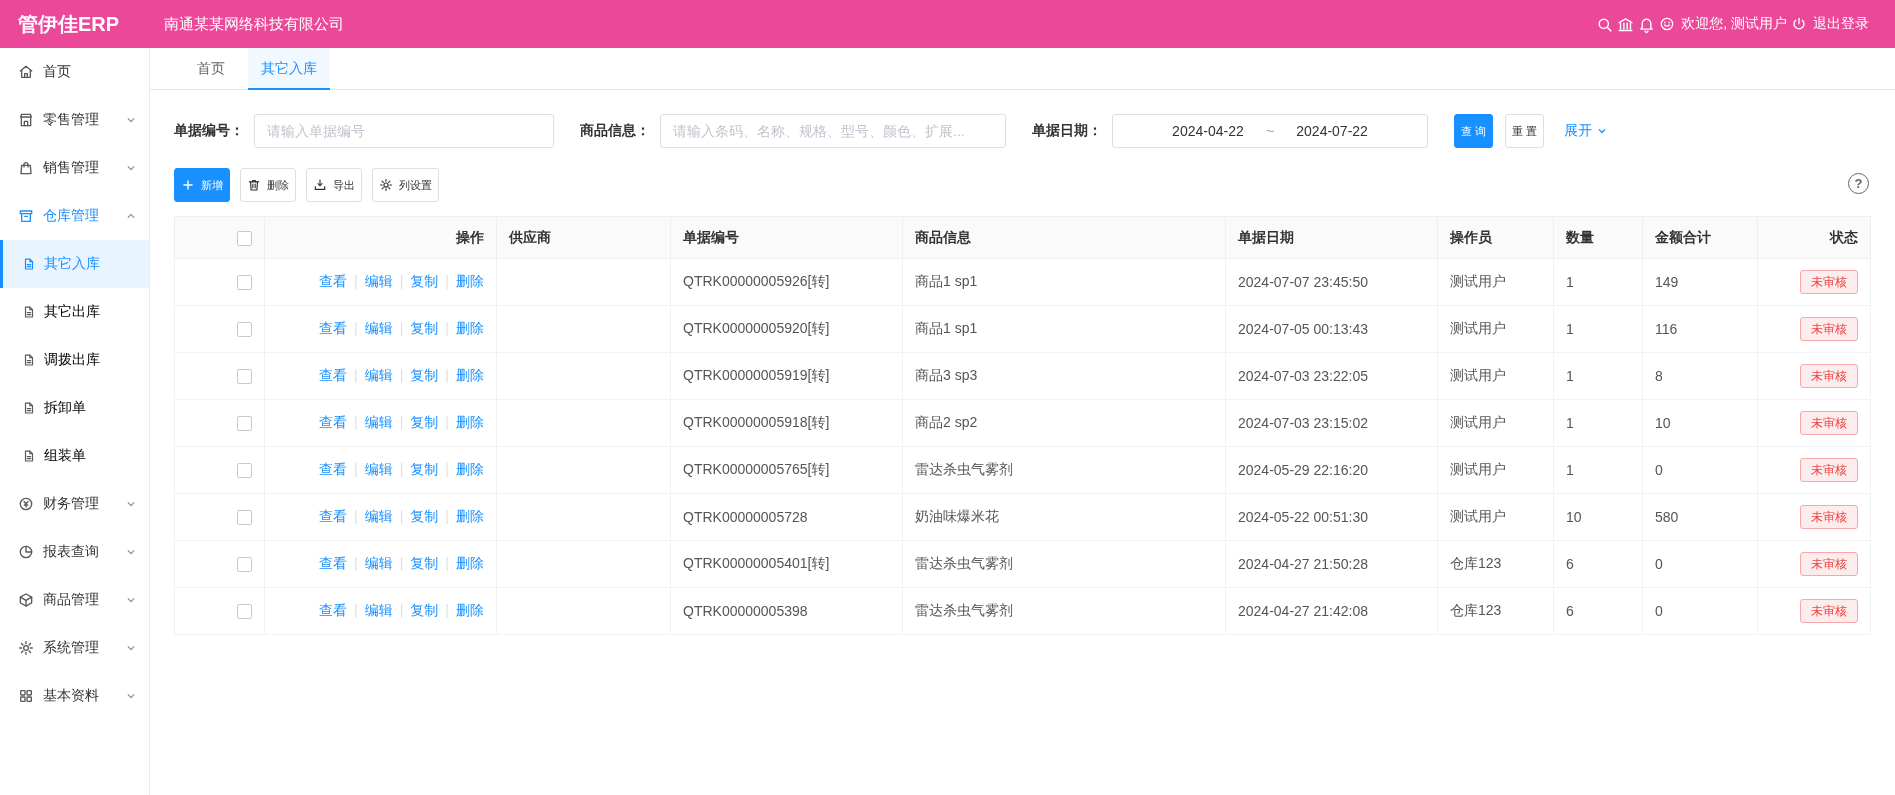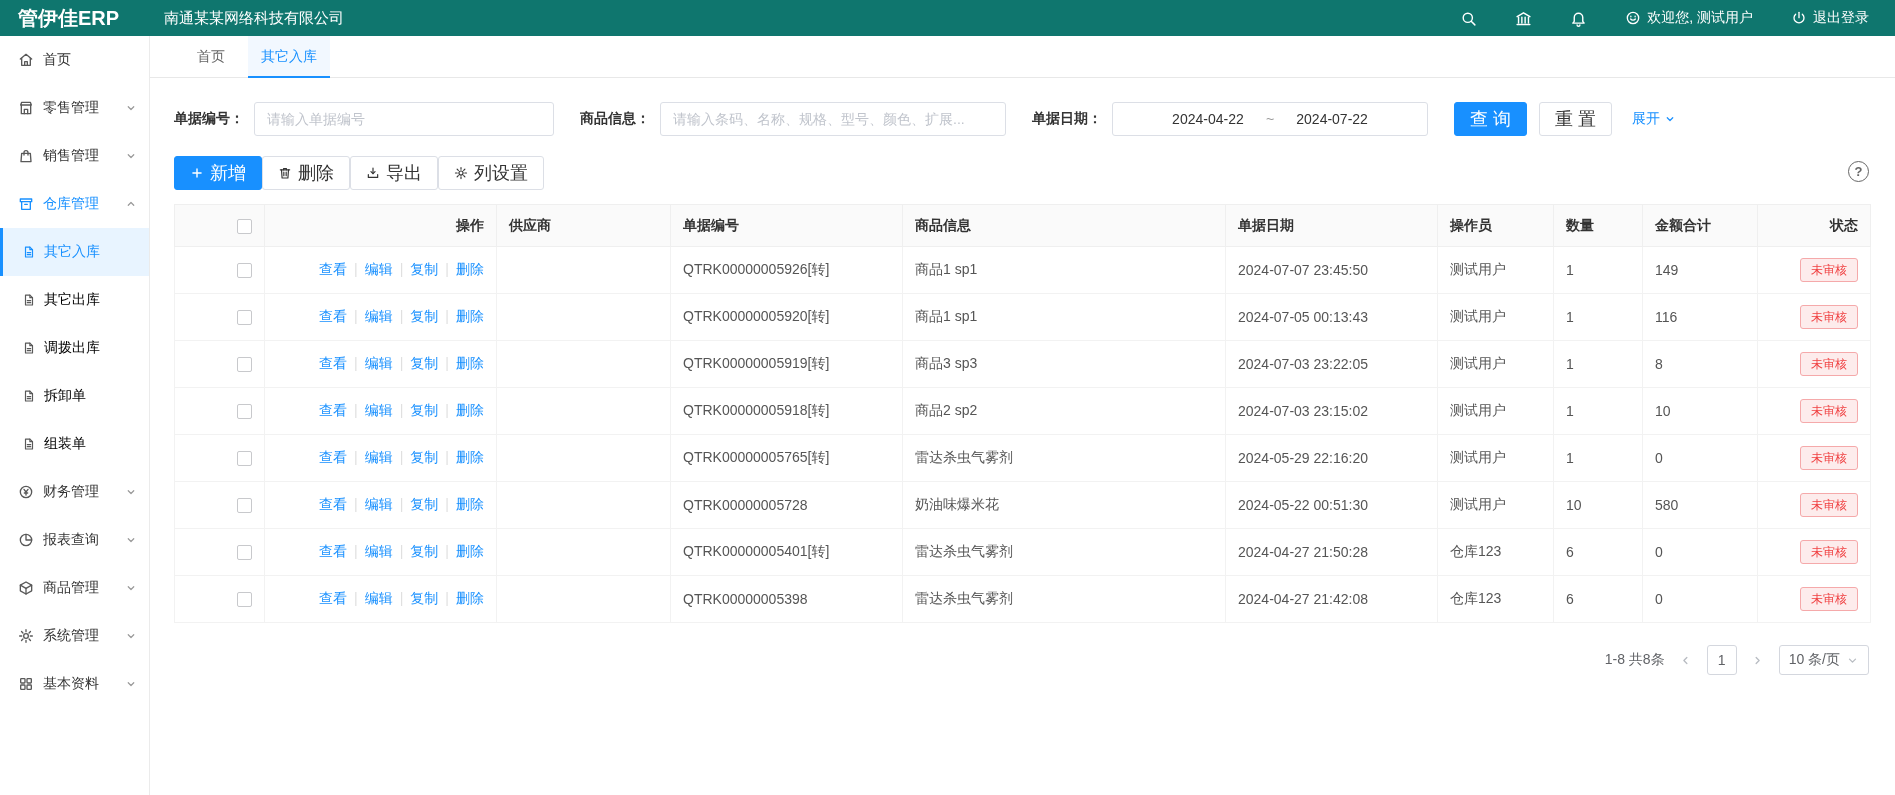--- a/index.html
+++ b/index.html
@@ -2,24 +2,24 @@
 <html><head>
 <meta charset="utf-8">
 <style>
   *{box-sizing:border-box;margin:0;padding:0}
   html,body{background:#f0f2f5}
   body{font-family:"Liberation Sans","DejaVu Sans",sans-serif;font-size:14px;color:#333}
   svg{display:block}
   .app{width:1895px;height:795px;background:#fff;display:flex;flex-direction:column;overflow:hidden;position:relative}
 
   
-  .topbar{height:36px;background:#0f766e;display:flex;align-items:center;color:#fff;flex-shrink:0}
+  .topbar{height:48px;background:#ec4899;display:flex;align-items:center;color:#fff;flex-shrink:0}
   .logo{width:150px;padding-left:18px;font-size:20px;font-weight:bold;white-space:nowrap}
   .company{font-size:15px;padding-left:14px}
-  .topbar-right{margin-left:auto;display:flex;align-items:center;gap:38px;padding-right:26px}
+  .topbar-right{margin-left:auto;display:flex;align-items:center;gap:4px;padding-right:26px}
   .tb-ic{width:17px;height:17px;color:#fff;cursor:pointer}
   .tb-group{display:flex;align-items:center;gap:6px;cursor:pointer;font-size:14px;white-space:nowrap}
   .tb-group .tb-ic{width:16px;height:16px}
 
   
   .main{flex:1;display:flex;min-height:0}
   .sidebar{width:150px;border-right:1px solid #ebebeb;background:#fff;flex-shrink:0;overflow:hidden}
   .content{flex:1;display:flex;flex-direction:column;min-width:0;background:#fff}
 
   
@@ -46,28 +46,28 @@
   
   .filterbar{display:flex;align-items:center;padding:24px 24px 20px;flex-shrink:0;white-space:nowrap}
   .f-label{font-weight:600;margin-right:10px}
   .f-input{height:34px;border:1px solid #dcdfe6;border-radius:3px;padding:0 12px;font-size:14px;color:#333;outline:none;background:#fff}
   .f-input::placeholder{color:#c0c4cc}
   .w-order{width:300px;margin-right:26px}
   .w-product{width:346px;margin-right:26px}
   .daterange{width:316px;height:34px;border:1px solid #dcdfe6;border-radius:3px;display:flex;align-items:center;justify-content:center;gap:12px;margin-right:26px;background:#fff;cursor:pointer}
   .daterange input{border:none;width:92px;text-align:center;font-size:14px;color:#333;outline:none;background:transparent}
   .d-sep{color:#999}
-  .btn{height:34px;border-radius:3px;border:1px solid #dcdfe6;background:#fff;padding:0 15px;font-size:18px;color:#333;cursor:pointer;display:inline-flex;align-items:center;gap:6px;font-family:inherit}
+  .btn{height:34px;border-radius:3px;border:1px solid #dcdfe6;background:#fff;padding:0 6px;font-size:11px;color:#333;cursor:pointer;display:inline-flex;align-items:center;gap:6px;font-family:inherit}
   .btn-primary{background:#1890ff;border-color:#1890ff;color:#fff}
   .filterbar .btn{margin-right:12px}
   .expand-link{color:#1890ff;margin-left:8px;display:inline-flex;align-items:center;gap:4px;cursor:pointer}
   .echev{width:12px;height:12px;color:#1890ff}
 
   
-  .toolbar{display:flex;align-items:center;padding:0 24px 14px;position:relative;flex-shrink:0}
+  .toolbar{display:flex;align-items:center;gap:10px;padding:0 24px 14px;position:relative;flex-shrink:0}
   .bic{width:14px;height:14px}
   .help{position:absolute;right:26px;top:5px;width:21px;height:21px;border:1.5px solid #666;border-radius:50%;display:flex;align-items:center;justify-content:center;font-size:13px;font-weight:bold;color:#666;cursor:pointer}
 
   
   .tablewrap{padding:0 24px;flex-shrink:0}
   table{width:100%;border-collapse:collapse;table-layout:fixed}
   th{height:42px;background:#fafafa;font-weight:600;color:#333;font-size:14px;text-align:left;padding:0 12px;border:1px solid #efefef}
   td{height:47px;color:#555;font-size:14px;padding:0 12px;border:1px solid #f2f2f2;overflow:hidden;white-space:nowrap;text-overflow:ellipsis}
   .c-center{text-align:right}
   .cb{display:inline-block;width:15px;height:15px;border:1px solid #c8c9cc;border-radius:2px;background:#fff;vertical-align:middle;cursor:pointer}
@@ -514,36 +514,16 @@
                 <td>2024-04-27 21:42:08</td>
                 <td>仓库123</td>
                 <td>6</td>
                 <td>0</td>
                 <td class="c-center"><span class="badge">未审核</span></td>
               </tr>
             </tbody>
         </table>
       </div>
 
-      <div class="pagination">
-        <span>1-8 共8条</span>
-        <span class="pg-arrow">
-            <svg class="pchev left">
-              <use href="#i-chevron"></use>
-            </svg>
-          </span>
-        <span class="pg-num">1</span>
-        <span class="pg-arrow">
-            <svg class="pchev right">
-              <use href="#i-chevron"></use>
-            </svg>
-          </span>
-        <span class="pg-size">
-          <span>10 条/页</span>
-          <svg class="pchev">
-              <use href="#i-chevron"></use>
-            </svg>
-        </span>
-      </div>
 
     </section>
   </div>
 </div>
 
 </body></html>

